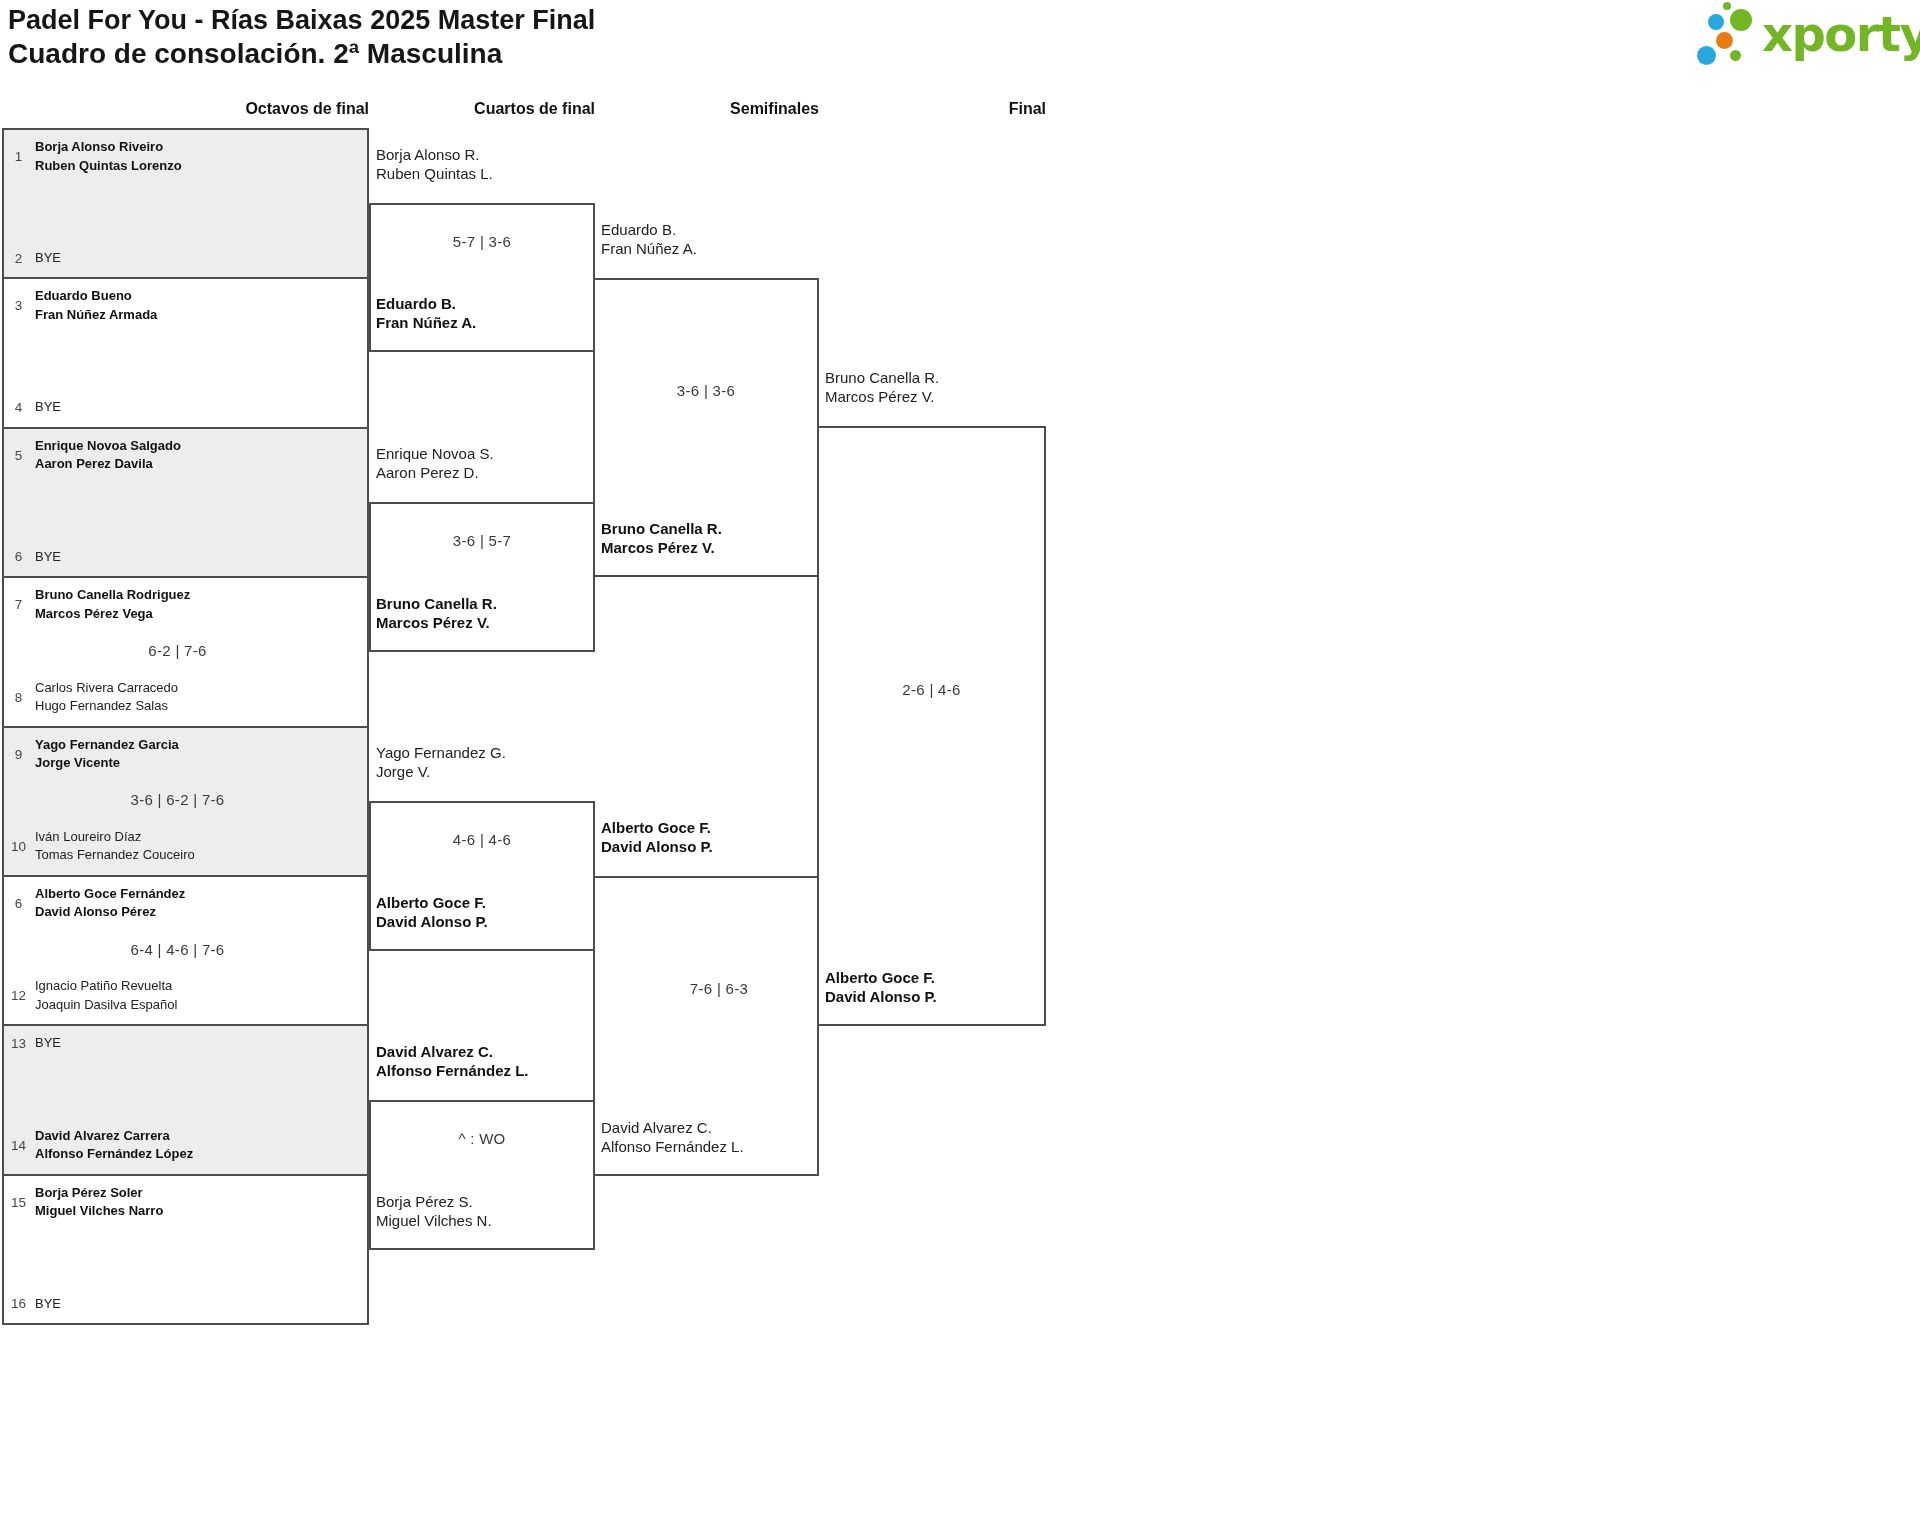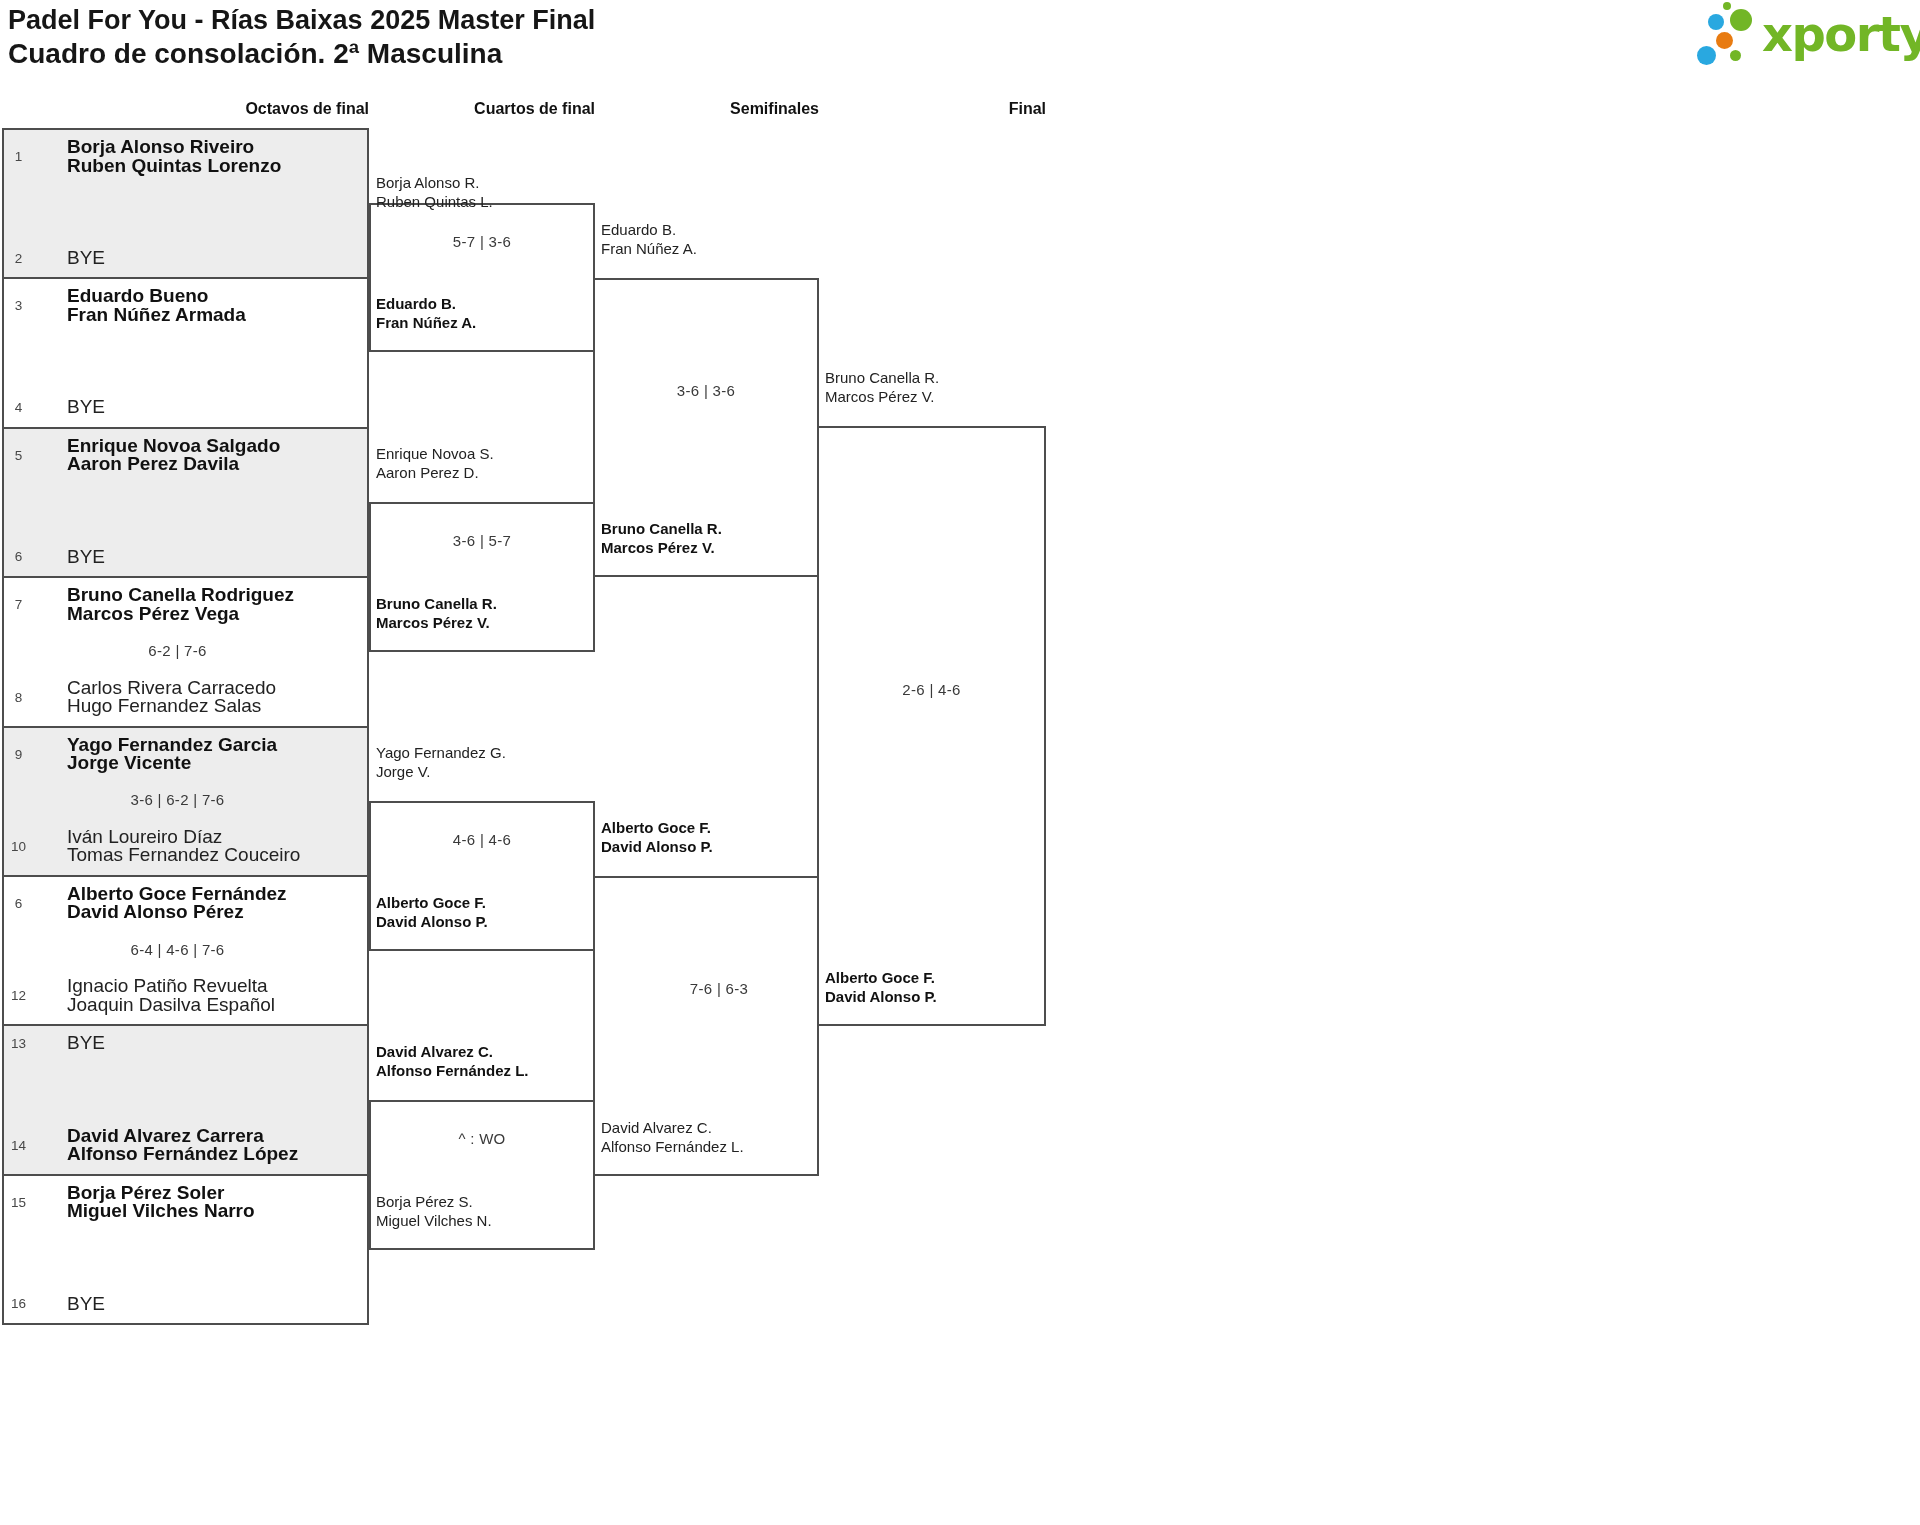--- a/index.html
+++ b/index.html
@@ -12,21 +12,21 @@
   
   #r16{position:absolute;left:2px;top:128px;width:367px;height:1197px;border:2px solid #4d4d4d;
        box-sizing:border-box;display:flex;flex-direction:column;}
   .r16row{flex:1;position:relative;background:#fff;}
   .r16row + .r16row{border-top:2px solid #4d4d4d;}
   .r16row.shaded{background:#ededed;}
   .pair{position:absolute;left:6px;right:6px;display:flex;gap:8px;align-items:center;}
   .pair.top{top:8px;}
   .pair.bot{bottom:10px;}
   .seed{width:17px;flex:0 0 17px;text-align:center;font-size:13.5px;color:#474747;}
-  .names{font-size:19px;line-height:18.5px;color:#222;margin-left:32px;}
+  .names{font-size:13px;line-height:18.5px;color:#222;}
   .names.w{font-weight:700;color:#111;}
   .score{position:absolute;left:0;right:16px;top:calc(50% - 10px);text-align:center;
          font-size:15px;color:#3a3a3a;letter-spacing:.3px;}
   
   .mbox{position:absolute;border:2px solid #4d4d4d;box-sizing:border-box;background:transparent;}
   .lbl{position:absolute;width:212px;font-size:15px;line-height:18.5px;color:#222;}
   .lbl.w{font-weight:700;color:#111;}
   .lbl span{display:block;}
   .rscore{position:absolute;text-align:center;font-size:15px;color:#3a3a3a;letter-spacing:.3px;}
   
@@ -154,21 +154,21 @@
   <div class="mbox" style="left:369px;top:203px;width:226px;height:149px;"></div>
   <div class="mbox" style="left:369px;top:502px;width:226px;height:150px;"></div>
   <div class="mbox" style="left:369px;top:801px;width:226px;height:150px;"></div>
   <div class="mbox" style="left:369px;top:1100px;width:226px;height:150px;"></div>
 
   <div class="mbox" style="left:593px;top:278px;width:226px;height:299px;"></div>
   <div class="mbox" style="left:593px;top:876px;width:226px;height:300px;"></div>
 
   <div class="mbox" style="left:817px;top:426px;width:229px;height:600px;"></div>
 
-  <div class="lbl" style="left:376px;top:146px;margin-top:28px;">
+  <div class="lbl" style="left:376px;top:146px;">
       <span>Borja Alonso R.</span>
       <span>Ruben Quintas L.</span>
     </div>
   <div class="rscore" style="left:369px;top:233px;width:226px;">5-7 | 3-6</div>
   <div class="lbl w" style="left:376px;top:295px;">
       <span>Eduardo B.</span>
       <span>Fran Núñez A.</span>
     </div>
 
   <div class="lbl" style="left:376px;top:445px;">

